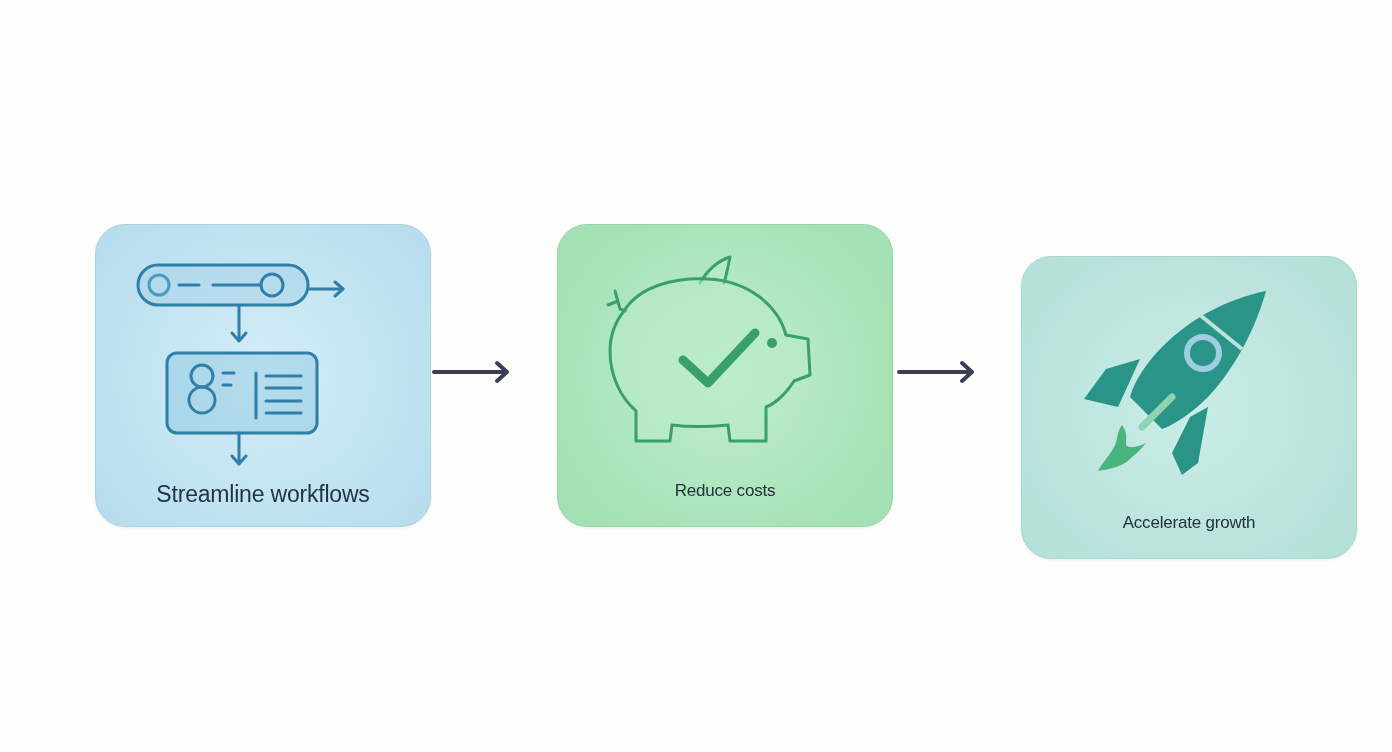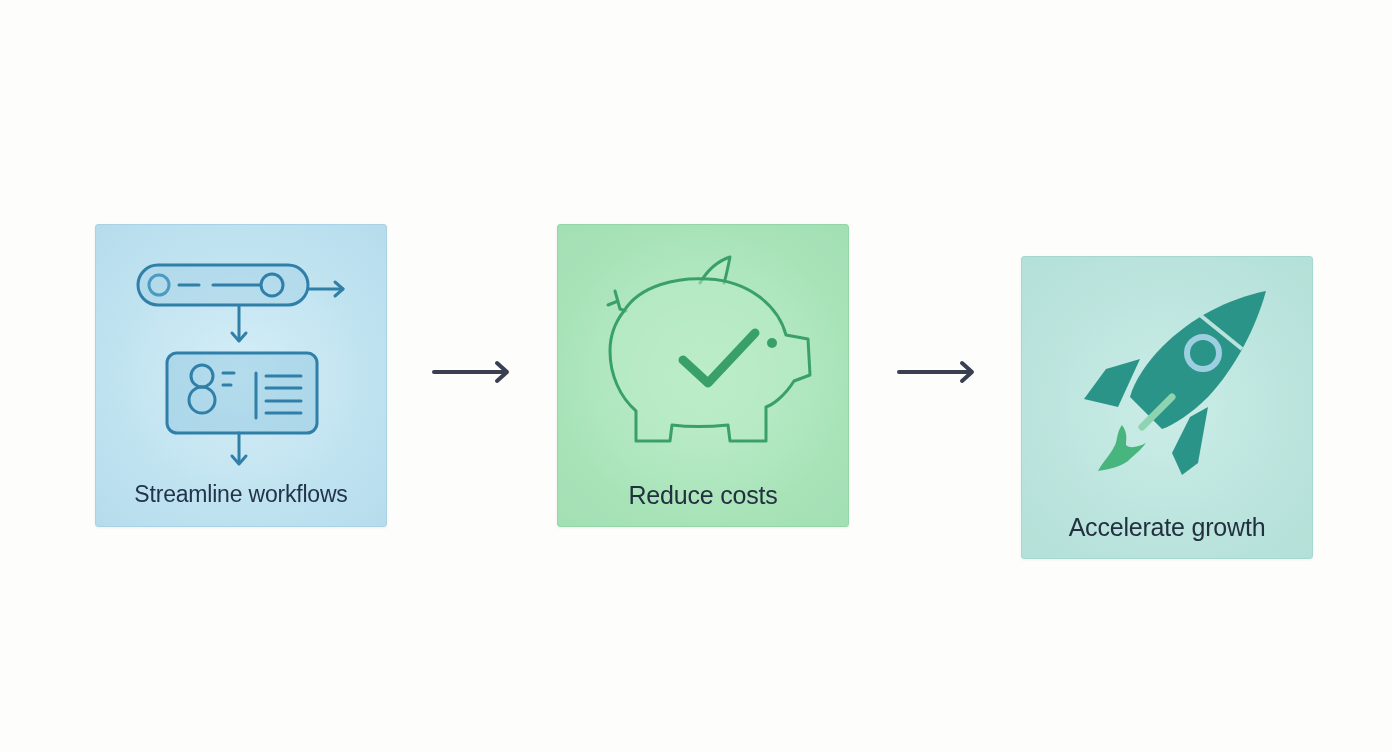--- a/index.html
+++ b/index.html
@@ -4,43 +4,43 @@
   <style>
     html, body { margin: 0; padding: 0; }
     body {
       width: 1392px; height: 752px; overflow: hidden;
       background: #fdfdfc;
       font-family: "Liberation Sans", "DejaVu Sans", sans-serif;
       position: relative;
     }
     .card {
       position: absolute;
-      width: 292px; height: 303px;
-      border-radius: 3px;
+      width: 336px; height: 303px;
+      border-radius: 30px;
       box-sizing: border-box;
       display: flex; flex-direction: column; align-items: center;
       box-shadow: 0 1px 3px rgba(0,0,0,0.06);
       padding-left: 32px;
     }
     .card-1 { left: 95px; top: 224px;
       background: radial-gradient(circle at 50% 50%, #d4eef7 0%, #bde1ef 70%, #b6dcec 100%);
       border: 1.5px solid #a9d2e6; }
     .card-2 { left: 557px; top: 224px;
       background: radial-gradient(circle at 50% 50%, #c1efcd 0%, #a8e3b8 70%, #a2dfb3 100%);
       border: 1.5px solid #95d6a8; }
     .card-3 { left: 1021px; top: 224px;
       background: radial-gradient(circle at 50% 50%, #cbece7 0%, #b9e3dc 70%, #b3e0d8 100%);
       border: 1.5px solid #a6d8cf; margin-top: 32px; }
     .icon-wrap { position: absolute; left: 0; top: 0; width: 100%; height: 240px; }
     .icon-wrap svg { position: absolute; left: 0; top: 0; }
     .label {
       position: absolute; left: 0; right: 0; top: 256px;
       text-align: center;
       color: #22303f;
-      font-size: 25px;
+      font-size: 17px;
       letter-spacing: -0.2px;
     }
     .card-1 .label { font-size: 23px; color: #22344a; }
     .connector { position: absolute; top: 360px; width: 82px; height: 24px; }
     .connector-1 { left: 430px; }
     .connector-2 { left: 895px; }
   </style>
 </head>
 <body>
 

